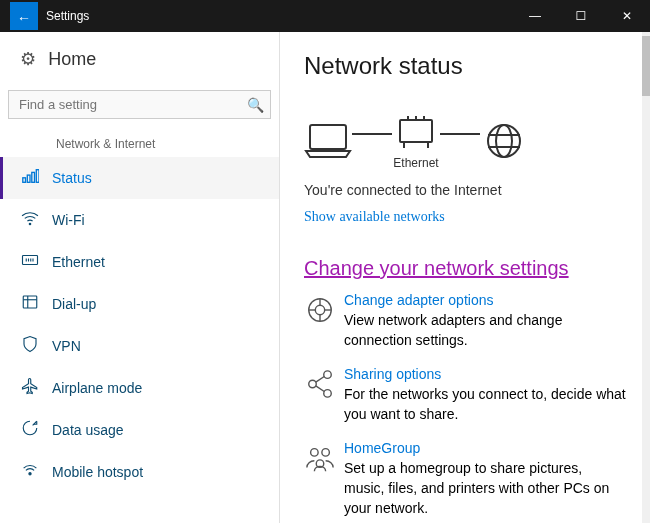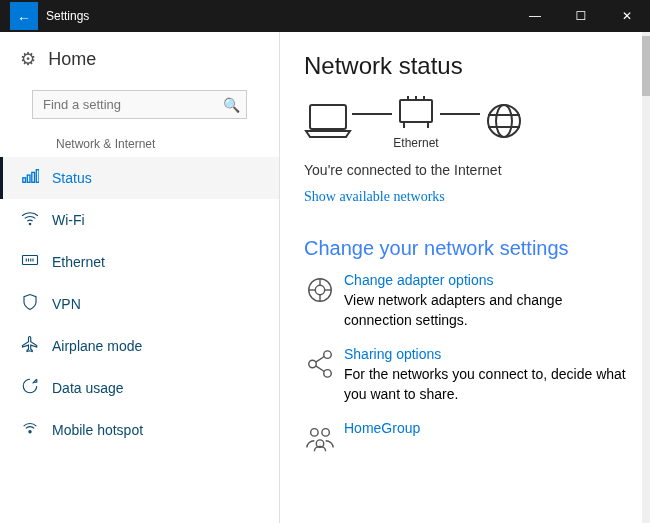--- a/index.html
+++ b/index.html
@@ -90,21 +90,21 @@
     }
     .sidebar-home-icon {
       font-size: 18px;
       color: #555;
     }
     .sidebar-home-label {
       font-size: 18px;
       color: #333;
     }
     .search-box {
-      margin: 4px 32px 12px;
+      margin: 4px 8px 12px;
       position: relative;
     }
     .search-box input {
       width: 100%;
       padding: 6px 30px 6px 10px;
       border: 1px solid #ccc;
       background: #f9f9f9;
       font-size: 13px;
       color: #333;
       outline: none;
@@ -128,21 +128,21 @@
       display: flex;
       align-items: center;
       gap: 12px;
       padding: 10px 20px;
       cursor: pointer;
       color: #0c4a6e;
       font-size: 14px;
     }
     .sidebar-item.active {
       color: #0078d7;
-      border-left: 3px solid #0f172a;
+      border-left: 3px solid #4c1d95;
       padding-left: 17px;
       background: #f5f5f5;
     }
     .sidebar-item-icon {
       font-size: 16px;
       width: 20px;
       text-align: center;
       flex-shrink: 0;
     }
     .main {
@@ -163,27 +163,28 @@
       width: 8px;
       height: 60px;
       background: #c0c0c0;
       position: absolute;
       top: 4px;
     }
     h1.section-title {
       font-size: 24px;
       font-weight: 300;
       color: #1a1a1a;
-      margin-bottom: 12px;
+      margin-bottom: 32px;
     }
     h2.section-title {
       font-size: 20px;
       font-weight: 300;
-      color: #3b82f6;
+      color: #a21caf;
       margin: 16px 0 12px;
+      text-decoration: underline;
     }
     .network-diagram {
       display: flex;
       align-items: center;
       gap: 0;
       margin-bottom: 12px;
     }
     .net-icon {
       display: flex;
       flex-direction: column;
@@ -315,20 +316,30 @@
             <rect x="2" y="6" width="20" height="12" rx="1"></rect>
             <line x1="7" y1="10" x2="7" y2="14"></line>
             <line x1="10" y1="10" x2="10" y2="14"></line>
             <line x1="13" y1="10" x2="13" y2="14"></line>
             <line x1="16" y1="10" x2="16" y2="14"></line>
           </svg>
         </span>
         <span>Ethernet</span>
       </div>
 
+      <div class="sidebar-item">
+        <span class="sidebar-item-icon">
+          <svg viewBox="0 0 24 24" width="18" height="18" fill="none" stroke="currentColor" stroke-width="1.5">
+            <rect x="3" y="4" width="18" height="16" rx="1"></rect>
+            <line x1="3" y1="9" x2="21" y2="9"></line>
+            <line x1="9" y1="4" x2="9" y2="20"></line>
+          </svg>
+        </span>
+        <span>Dial-up</span>
+      </div>
 
       <div class="sidebar-item">
         <span class="sidebar-item-icon">
           <svg viewBox="0 0 24 24" width="18" height="18" fill="none" stroke="currentColor" stroke-width="1.5">
             <path d="M12 22s8-4 8-10V5l-8-3-8 3v7c0 6 8 10 8 10z"></path>
           </svg>
         </span>
         <span>VPN</span>
       </div>
 
@@ -460,20 +471,21 @@
             <circle cx="10" cy="10" r="4"></circle>
             <circle cx="22" cy="10" r="4"></circle>
             <path d="M2 26c0-4 3.6-7 8-7"></path>
             <path d="M22 19c4.4 0 8 3 8 7"></path>
             <circle cx="16" cy="22" r="4"></circle>
             <path d="M10 30c0-3 2.7-5 6-5s6 2 6 5"></path>
           </svg>
         </div>
         <div class="settings-item-text">
           <div class="settings-item-title">HomeGroup</div>
+          <div class="settings-item-desc">Set up a homegroup to share pictures, music, files, and printers with other PCs on your network.</div>
         </div>
       </div>
 
       
       <div class="scrollbar">
         <div class="scrollbar-thumb"></div>
       </div>
     </div>
   </div>
 </div>

